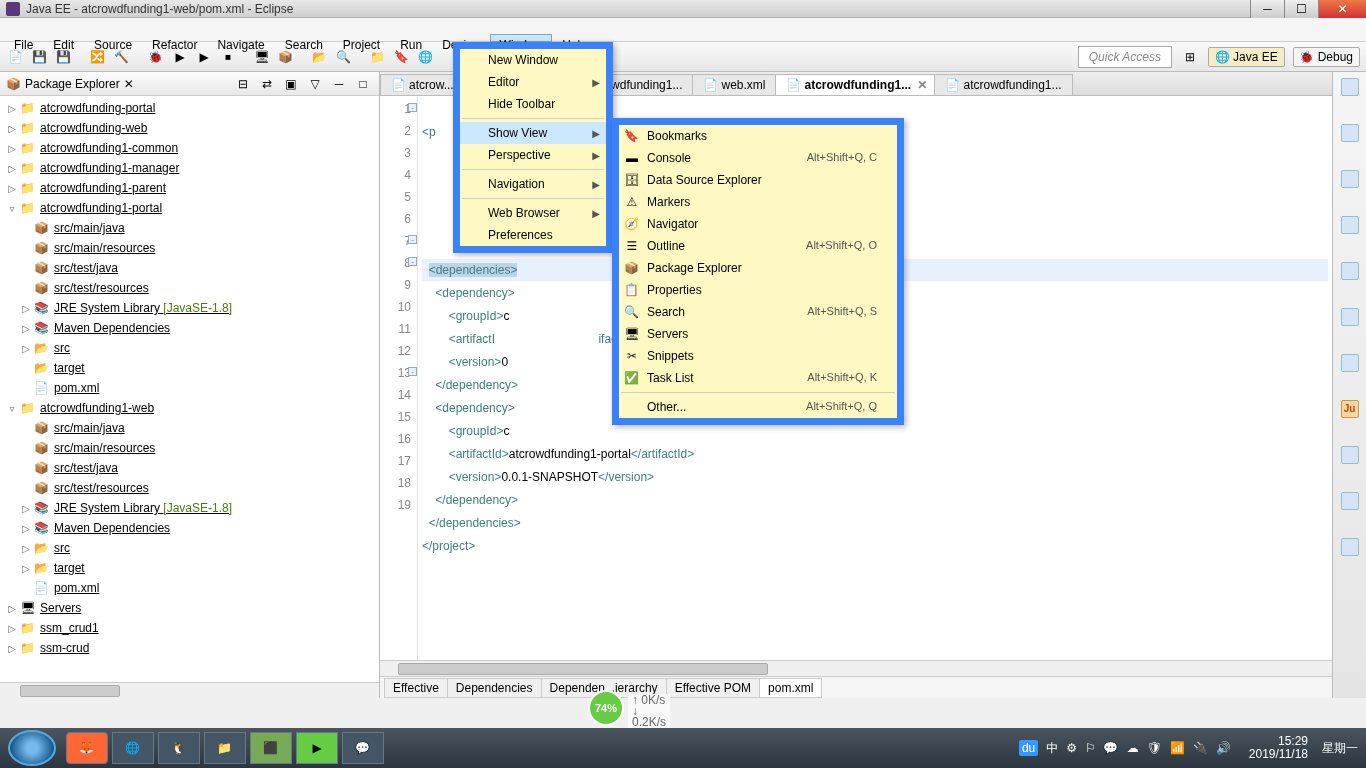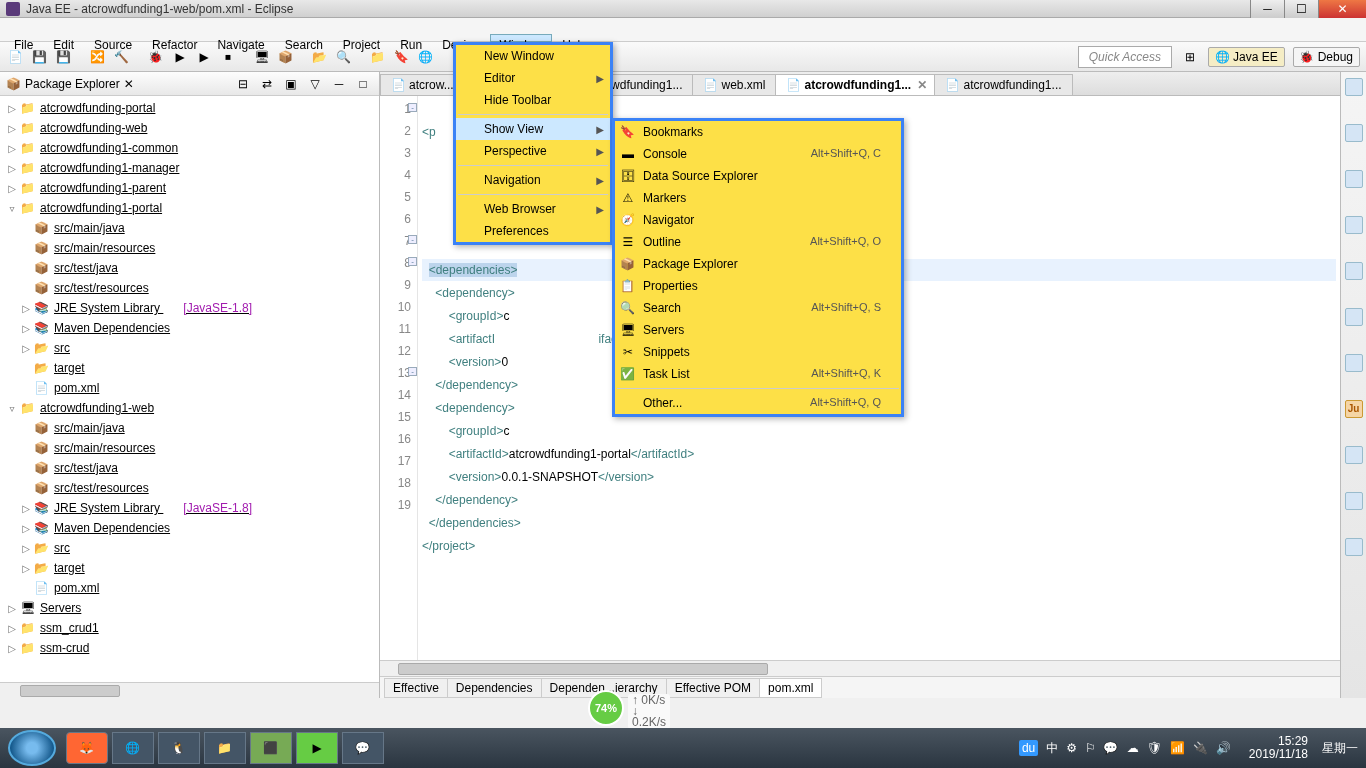--- a/index.html
+++ b/index.html
@@ -29,21 +29,21 @@
 
 .main { display:flex; height: 626px; }
 .sidebar { width: 380px; background:#fff; border-right:1px solid #bbb; display:flex; flex-direction:column; }
 .sidebar-header { height:24px; display:flex; align-items:center; padding:0 6px; background: linear-gradient(#fdfdfd,#e8e8e8); border-bottom:1px solid #ccc; gap:4px; }
 .sidebar-header .title { flex:1; display:flex; align-items:center; gap:4px; }
 .sidebar-tree { flex:1; overflow:auto; padding:2px 0; }
 .tree-row { display:flex; align-items:center; height:20px; padding-left:4px; cursor:default; }
 .expander { width:16px; text-align:center; color:#777; font-size:10px; }
 .tree-icon { width:16px; height:16px; margin-right:4px; display:inline-flex; align-items:center; justify-content:center; }
 .tree-label { white-space:nowrap;text-decoration:underline; }
-.tree-label .gray { color:#a21caf;margin-left:20px; }
+.tree-label .gray { color:#4d7c0f; }
 .indent-1 { padding-left:18px; }
 .sidebar-scroll { height:16px; background:#f0f0f0; border-top:1px solid #ccc; display:flex; align-items:center; }
 .sidebar-scroll .thumb { width:100px; height:12px; background:#ccc; margin-left:20px; border:1px solid #aaa; border-radius:2px;}
 
 
 .editor-area { flex:1; display:flex; flex-direction:column; background:#fff; position:relative; }
 .tabs { height:24px; display:flex; align-items:flex-end; background: linear-gradient(#eee,#ddd); border-bottom:1px solid #bbb; }
 .tab { padding:3px 10px; background:#e8e8e8; border:1px solid #bbb; border-bottom:none; margin-right:-1px; display:flex; align-items:center; gap:4px; max-width:160px; }
 .tab.active { background:#fff; font-weight:bold; }
 .tab .tabicon { width:14px; height:14px; display:inline-block; }
@@ -60,25 +60,25 @@
 .code .hl { background:#e8f2fe; display:inline-block; width:100%; }
 
 
 .editor-bottom { height:22px; background:#f5f5f5; border-top:1px solid #ccc; display:flex; align-items:center; padding-left:4px; }
 .btab { padding:2px 8px; border:1px solid #ccc; background:#f0f0f0; margin-right:-1px; }
 .btab.active { background:#fff; }
 .editor-hscroll { height:16px; background:#f0f0f0; border-top:1px solid #ccc; display:flex; align-items:center; padding:0 18px;}
 .editor-hscroll .thumb { width:370px; height:12px; background:#ccc; border:1px solid #aaa; border-radius:2px;}
 
 
-.right-strip { width:26px; background:linear-gradient(#f5f5f5,#e5e5e5); border-left:1px solid #bbb; display:flex; flex-direction:column; align-items:center; padding-top:6px; gap:28px; }
+.right-strip { width:34px; background:linear-gradient(#f5f5f5,#e5e5e5); border-left:1px solid #bbb; display:flex; flex-direction:column; align-items:center; padding-top:6px; gap:28px; }
 .right-strip .ric { width:18px; height:18px; background:#d5e5f5; border:1px solid #9bc; border-radius:2px; }
 
 
-.dropdown { position:absolute; background:#fde047; border:3px solid #3b82f6; box-shadow:2px 2px 6px rgba(0,0,0,0.3); z-index:100; }
+.dropdown { position:absolute; background:#fef9c3; border:7px solid #3b82f6; box-shadow:2px 2px 6px rgba(0,0,0,0.3); z-index:100; }
 .dd-item { padding:4px 24px 4px 28px; position:relative; cursor:default; white-space:nowrap; }
 .dd-item.highlighted { background:#cce8ff; }
 .dd-sep { height:1px; background:#ccc; margin:3px 2px; }
 .dd-item .arrow { position:absolute; right:6px; top:6px; color:#555; font-size:10px; }
 .dd-item .shortcut { position:absolute; right:20px; color:#555; font-size:11px; }
 .dd-item .dd-icon { position:absolute; left:4px; top:2px; width:18px; height:18px; display:flex; align-items:center; justify-content:center; }
 
 .window-menu { left:453px; top:42px; width:160px; }
 .showview-menu { left:612px; top:118px; width:292px; }
 

